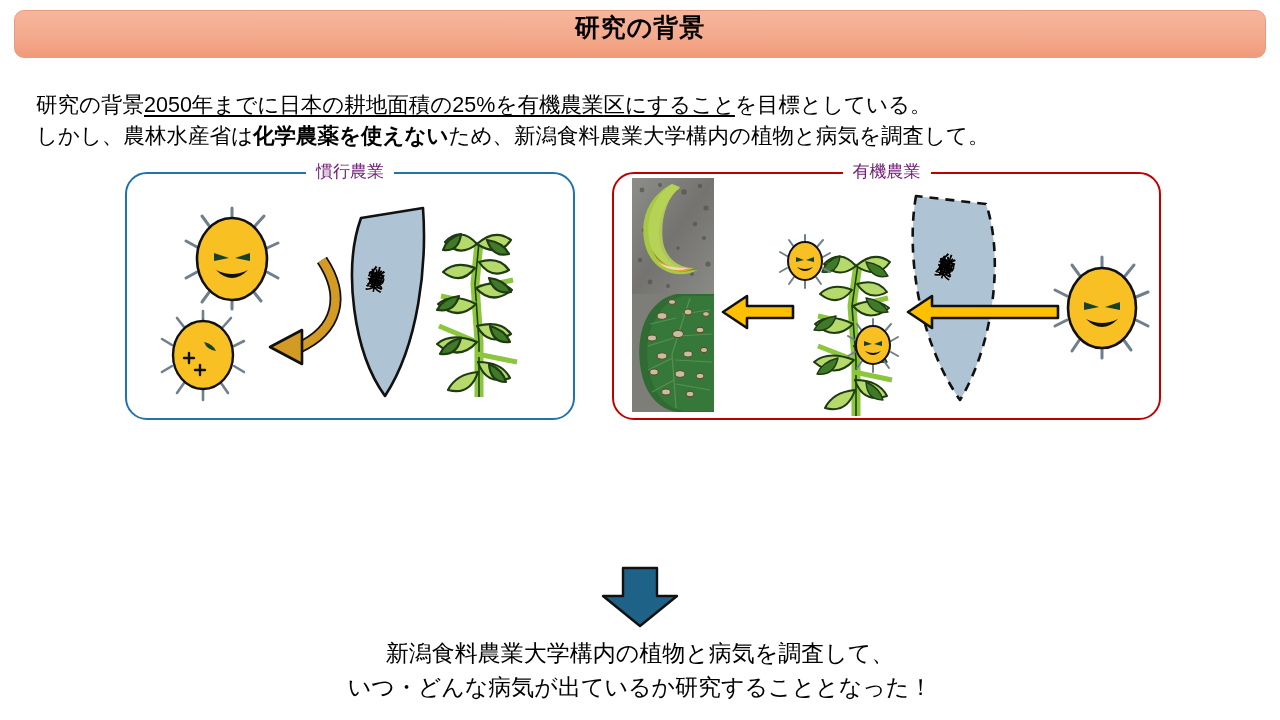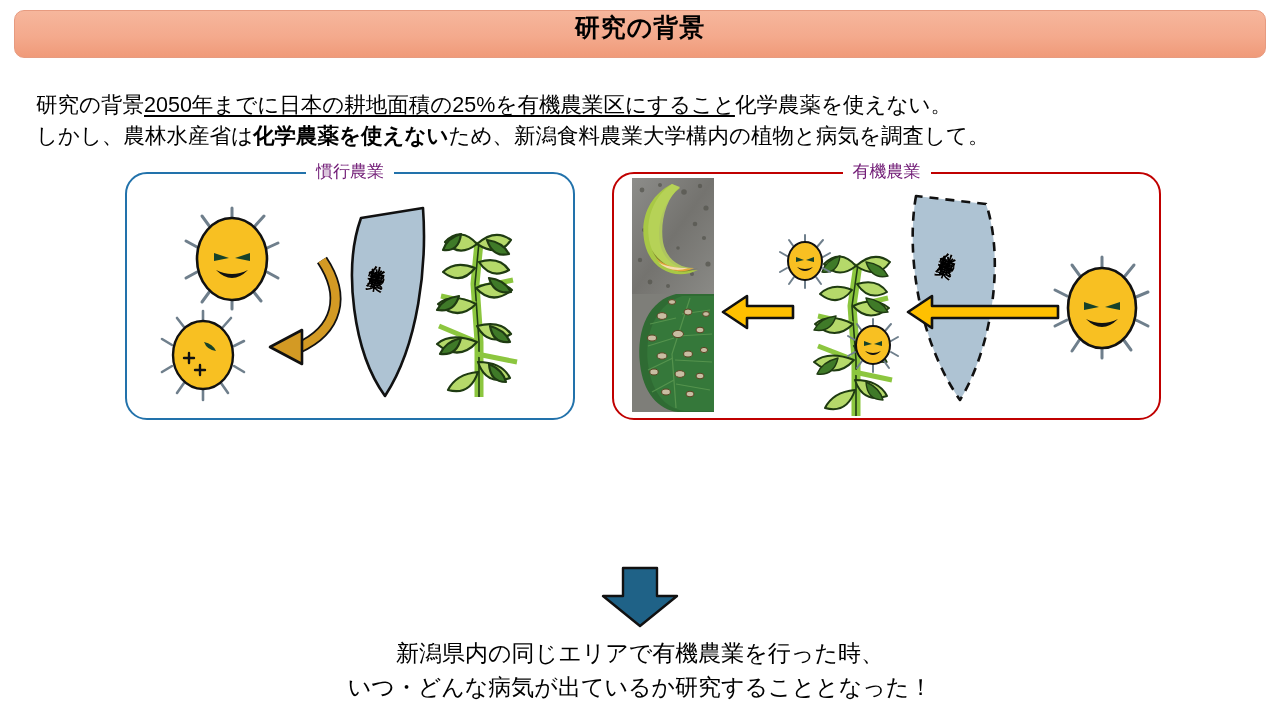--- a/index.html
+++ b/index.html
@@ -85,21 +85,21 @@
 </head>
 <body>
 
 <div class="slide">
 
   <div class="title-bar">
     <span class="title-text">研究の背景</span>
   </div>
 
   <div class="para" id="para-intro">
-    <div><span>研究の背景</span><span class="u">2050年までに日本の耕地面積の25%を有機農業区にすること</span><span>化学農薬を使えない。</span></div>
+    <div><span>研究の背景</span><span class="u">2050年までに日本の耕地面積の25%を有機農業区にすること</span><span>を目標としている。</span></div>
     <div><span>しかし、農林水産省は</span><span class="b">化学農薬を使えない</span><span>ため、新潟食料農業大学構内の植物と病気を調査して。</span></div>
   </div>
 
   <div class="panel" id="panel-conventional">
     <span class="panel-label">慣行農業</span>
 
     <div class="germ" style="left:58px;top:38px;">
       <svg width="94" height="94" viewBox="0 0 94 94">
         <g stroke="#6f7f8c" stroke-width="3" stroke-linecap="round">
           <line x1="47" y1="6" x2="47" y2="-4"></line>
@@ -388,17 +388,17 @@
   </div>
 
 
   <div id="down-arrow">
     <svg width="110" height="62" viewBox="0 0 110 62">
       <path d="M38 2 L72 2 L72 30 L92 30 L55 60 L18 30 L38 30 Z" fill="#1f6287" stroke="#111" stroke-width="2.4" stroke-linejoin="round"></path>
     </svg>
   </div>
 
   <div class="conclusion">
-    <div>新潟県内の同じエリアで有機農業を行った時、</div>
+    <div>新潟食料農業大学構内の植物と病気を調査して、</div>
     <div>いつ・どんな病気が出ているか研究することとなった！</div>
   </div>
 
 </div>
 
 </body></html>

